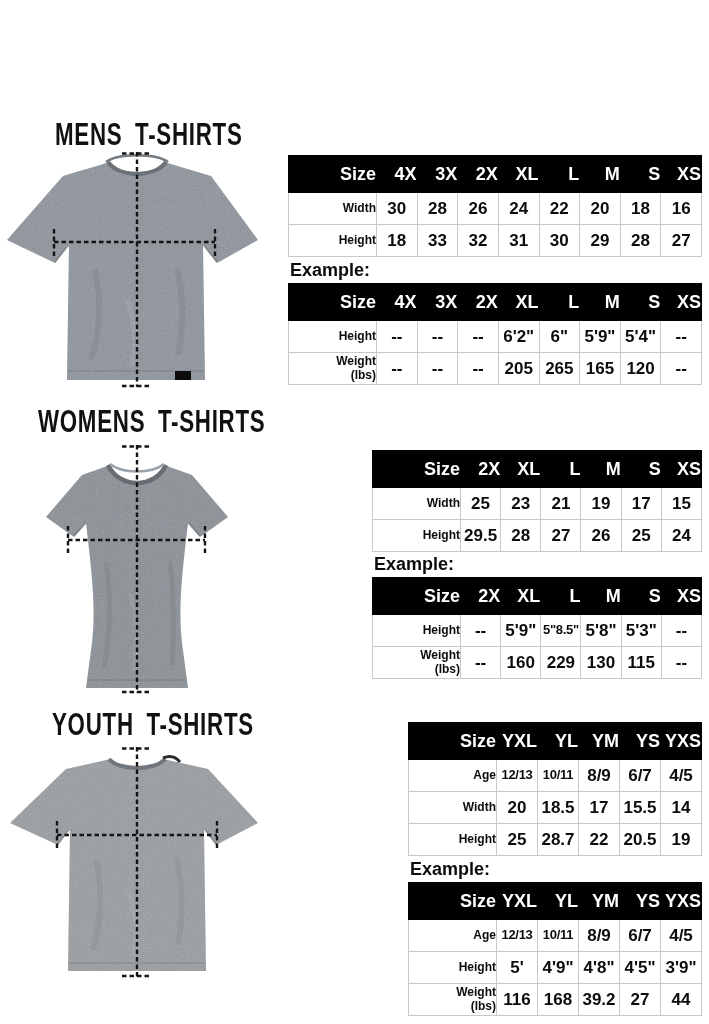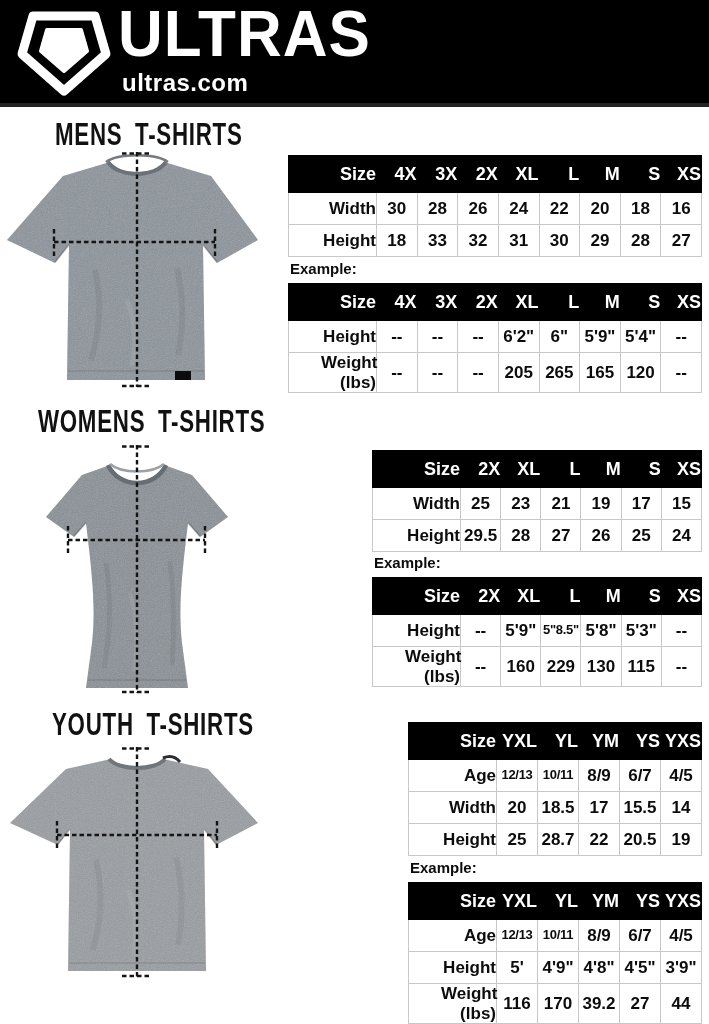--- a/index.html
+++ b/index.html
@@ -37,40 +37,32 @@
   .size-table th,.size-table td{
     border:1.5px solid #c8c8c8;font-weight:bold;color:#0c0c0c;
     text-align:center;padding:0;font-size:17px;line-height:1.15;
   }
   .size-table thead th{
     background:#000;color:#fff;border-color:#000;height:36px;font-size:18px;text-align:right;
   }
   .size-table thead th:first-child,
   .size-table tbody th{text-align:right;padding-left:10px;}
   .size-table tbody tr{height:32px;}
-  .size-table tbody th{font-size:17px;padding-left:32px;}
+  .size-table tbody th{font-size:12px;padding-left:32px;}
   .size-table td.sm{font-size:13px;letter-spacing:-0.3px;}
   .example-label{
-    position:absolute;font-size:15px;font-weight:bold;color:#0c0c0c;line-height:1;
+    position:absolute;font-size:18px;font-weight:bold;color:#0c0c0c;line-height:1;
   }
   .shirt{position:absolute;}
 </style>
 </head>
 <body>
 
 <div class="page">
 
-  <header class="topbar">
-    <svg class="logo-svg" width="96" height="94" viewBox="0 0 96 94">
-      <path d="M17,11 L79,11 L90,49 L48,86 L6,49 Z" fill="none" stroke="#ffffff" stroke-width="9" stroke-linejoin="round"></path>
-      <path d="M31,25 L65,25 L71,46 L48,66 L25,46 Z" fill="#ffffff" stroke="#ffffff" stroke-width="4" stroke-linejoin="round"></path>
-    </svg>
-    <div class="brand">ULTRAS</div>
-    <div class="site">ultras.com</div>
-  </header>
 
   <h2 class="sec-title" style="left:55px;top:119px;">MENS T-SHIRTS</h2>
 
   <svg class="shirt" style="left:5px;top:150px;" width="255" height="242" viewBox="0 0 255 242">
     <defs>
       <filter id="nm" x="0%" y="0%" width="100%" height="100%">
         <feTurbulence type="fractalNoise" baseFrequency="0.85" numOctaves="2" stitchTiles="stitch"></feTurbulence>
         <feColorMatrix type="saturate" values="0"></feColorMatrix>
       </filter>
       <clipPath id="cm">
@@ -441,21 +433,21 @@
           <th>Height</th>
           <td>5'</td>
           <td>4'9"</td>
           <td>4'8"</td>
           <td>4'5"</td>
           <td>3'9"</td>
         </tr>
         <tr>
           <th>Weight (lbs)</th>
           <td>116</td>
-          <td>170</td>
+          <td>168</td>
           <td>39.2</td>
           <td>27</td>
           <td>44</td>
         </tr>
       </tbody>
     </table>
 
 </div>
 
 </body></html>

